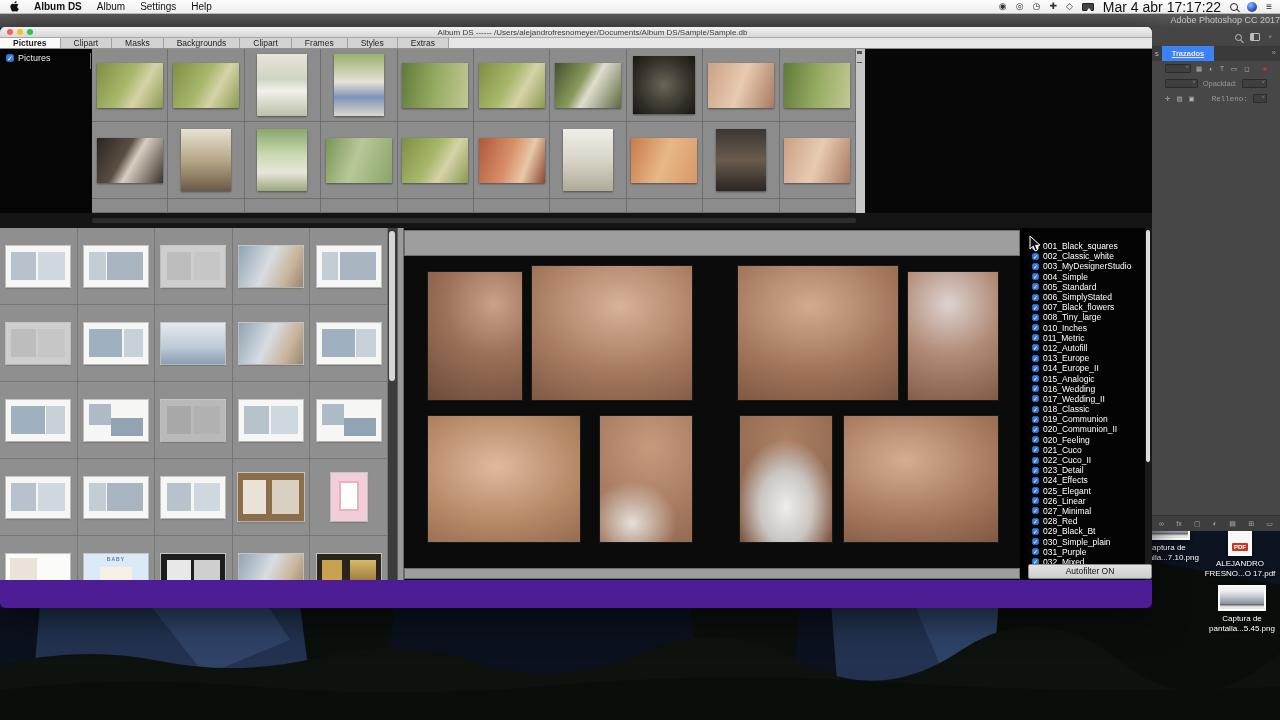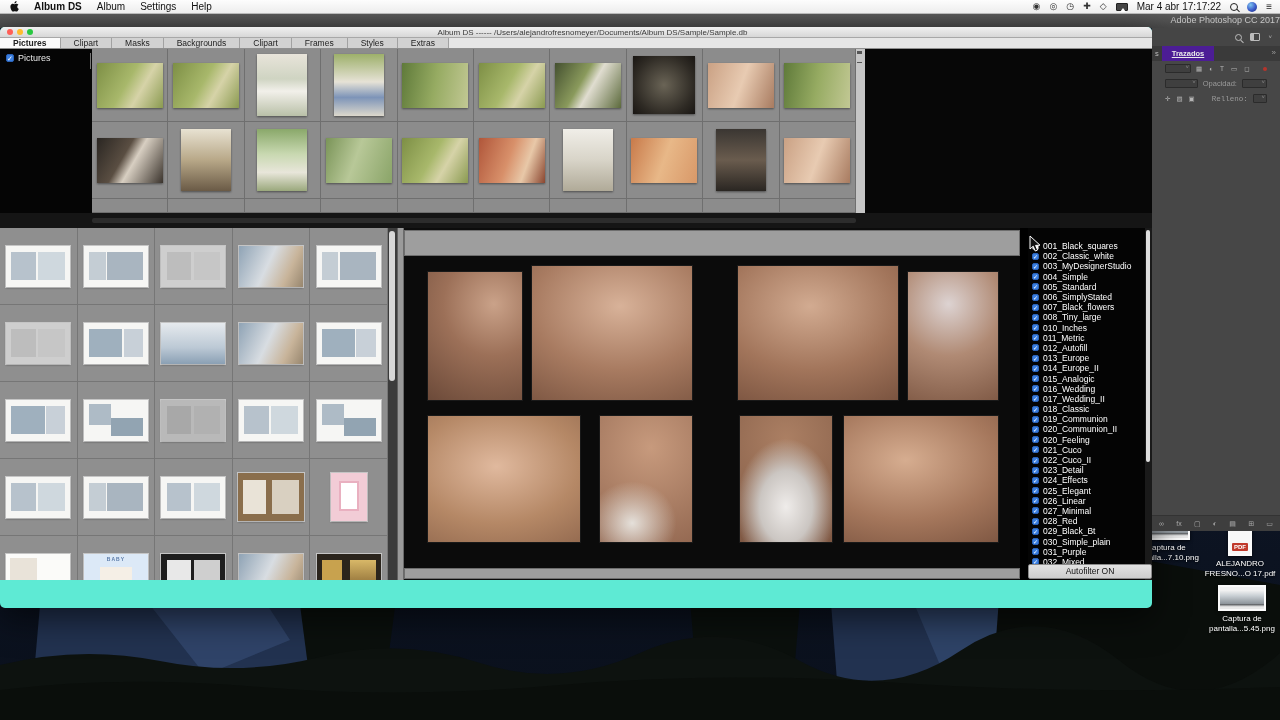--- a/index.html
+++ b/index.html
@@ -17,21 +17,21 @@
     display:flex; align-items:center; font-size:10px; color:#111; }
   #menu-left { display:flex; align-items:center; gap:15px; padding-left:10px; }
   #apple-logo svg { width:9px; height:11px; display:block; fill:#111; }
   .app-name { font-weight:bold; }
   .mi { cursor:default; }
   #menu-right { margin-left:auto; display:flex; align-items:center; gap:9px; padding-right:8px; }
   .sbi { font-size:9px; color:#333; line-height:13px; }
   .sbi-airplay-icon { width:12px; height:8px; border:1.5px solid #222; border-radius:1px; position:relative; background:#444; }
   .sbi-airplay-icon::after { content:""; position:absolute; left:3px; top:4px;
     border-left:3px solid transparent; border-right:3px solid transparent; border-bottom:4px solid #fff; }
-  .mclock { font-size:10px; color:#111; }
+  .mclock { font-size:14px; color:#111; }
   .sbi-spotlight-icon { width:8px; height:8px; border:1.3px solid #222; border-radius:50%; position:relative; }
   .sbi-spotlight-icon::after { content:""; position:absolute; width:4px; height:1.4px; background:#222;
     left:5px; top:6px; transform:rotate(45deg); }
   .sbi-siri-icon { width:10px; height:10px; border-radius:50%;
     background:radial-gradient(circle at 35% 30%,#7ec4f0,#3a58c8 55%,#1a2a70); }
   .sbi-notification-icon { font-size:10px; color:#222; }
 
   
   #ps-titlebar { position:absolute; left:0; top:14px; width:1280px; height:14px; z-index:1;
     background:linear-gradient(#5a5a5a,#474747); color:#c6c6c6; font-size:9px;
@@ -43,21 +43,21 @@
   .ps-top { position:absolute; left:0; top:0; width:128px; height:18px; background:#454545;
     display:flex; justify-content:flex-end; align-items:center; gap:8px; padding-right:8px; }
   .ps-search { width:7px; height:7px; border:1.2px solid #bbb; border-radius:50%; position:relative; }
   .ps-search::after { content:""; position:absolute; width:4px; height:1.2px; background:#bbb; left:4px; top:6px; transform:rotate(45deg); }
   .ps-wsicon { width:10px; height:8px; border:1.2px solid #bbb; border-radius:1px; position:relative; }
   .ps-wsicon::after { content:""; position:absolute; left:0; top:0; width:3px; height:100%; background:#bbb; }
   .ps-chev { color:#bbb; font-size:6px; }
   .ps-tabs { position:absolute; left:0; top:18px; width:128px; height:15px; background:#3a3a3a;
     display:flex; align-items:stretch; }
   .ps-tab-partial { padding:3px 3px 0 3px; color:#bdbdbd; }
-  .ps-tab-active { background:#4c1d95; padding:3px 10px 0 10px; color:#e8e8e8; font-weight:bold;text-decoration:underline; }
+  .ps-tab-active { background:#3b82f6; padding:3px 10px 0 10px; color:#e8e8e8; font-weight:bold;text-decoration:underline; }
   .ps-tab-spacer { flex:1; }
   .ps-panelmenu { padding:2px 4px 0 0; color:#9a9a9a; font-size:8px; }
   .ps-row { position:absolute; left:0; width:128px; height:15px; display:flex; align-items:center; gap:5px; padding:0 13px; }
   .ps-drop { height:9px; background:#3f3f3f; border:1px solid #2b2b2b; border-radius:1px; position:relative; }
   .ps-drop::after { content:"˅"; position:absolute; right:1px; top:-1px; font-size:6px; color:#8a8a8a; }
   .ps-ico { font-size:6.5px; color:#b5b5b5; font-style:normal; }
   .ps-reddot { width:4px; height:4px; border-radius:50%; background:#b5342c; margin-left:auto; }
   .ps-label { color:#9a9a9a; }
   .ps-body { position:absolute; left:0; top:78px; width:128px; height:409px; background:#474747; }
   .ps-bottom { position:absolute; left:0; top:487px; width:128px; height:16px; background:#3e3e3e;
@@ -70,21 +70,21 @@
   .dthumb { margin:0 auto 3px auto; background:#ececec; border:2px solid #fbfbfb;
     box-shadow:0 1px 3px rgba(0,0,0,.6); position:relative; }
   .dthumb.img { width:48px; height:26px;
     background:linear-gradient(#f2f2f2 15%,#c9cfd4 40%,#8f969c 75%,#3c4044 76%,#e8e8e8 90%); }
   .dthumb.pdf { width:24px; height:30px; background:#f7f7f7; }
   .pdf-badge { position:absolute; left:2px; bottom:3px; right:2px; font-size:6px; font-weight:bold;
     color:#fff; background:#c0392b; border-radius:1px; text-shadow:none; line-height:8px; }
 
   
   #window { position:absolute; left:0; top:27px; width:1152px; height:581px; z-index:3;
-    background:#5eead4; border-radius:5px; overflow:hidden; box-shadow:0 10px 34px rgba(0,0,0,.6); }
+    background:#4c1d95; border-radius:5px; overflow:hidden; box-shadow:0 10px 34px rgba(0,0,0,.6); }
   #titlebar { position:absolute; left:0; top:0; width:100%; height:11px;
     background:linear-gradient(#f0f0f0,#d7d7d7); border-bottom:1px solid #a8a8a8;
     display:flex; align-items:center; font-size:8px; color:#3a3a3a; }
   .lights { display:flex; gap:4px; padding-left:7px; }
   .light { width:6px; height:6px; border-radius:50%; }
   .light.r { background:#ff5f57; } .light.y { background:#febc2e; } .light.g { background:#28c840; }
   .title-wrap { flex:1; text-align:center; white-space:nowrap; overflow:hidden; }
 
   #tabbar { position:absolute; left:0; top:11px; width:100%; height:11px;
     background:#e6e6e6; border-bottom:1px solid #8f8f8f; display:flex; font-size:8.5px; }

